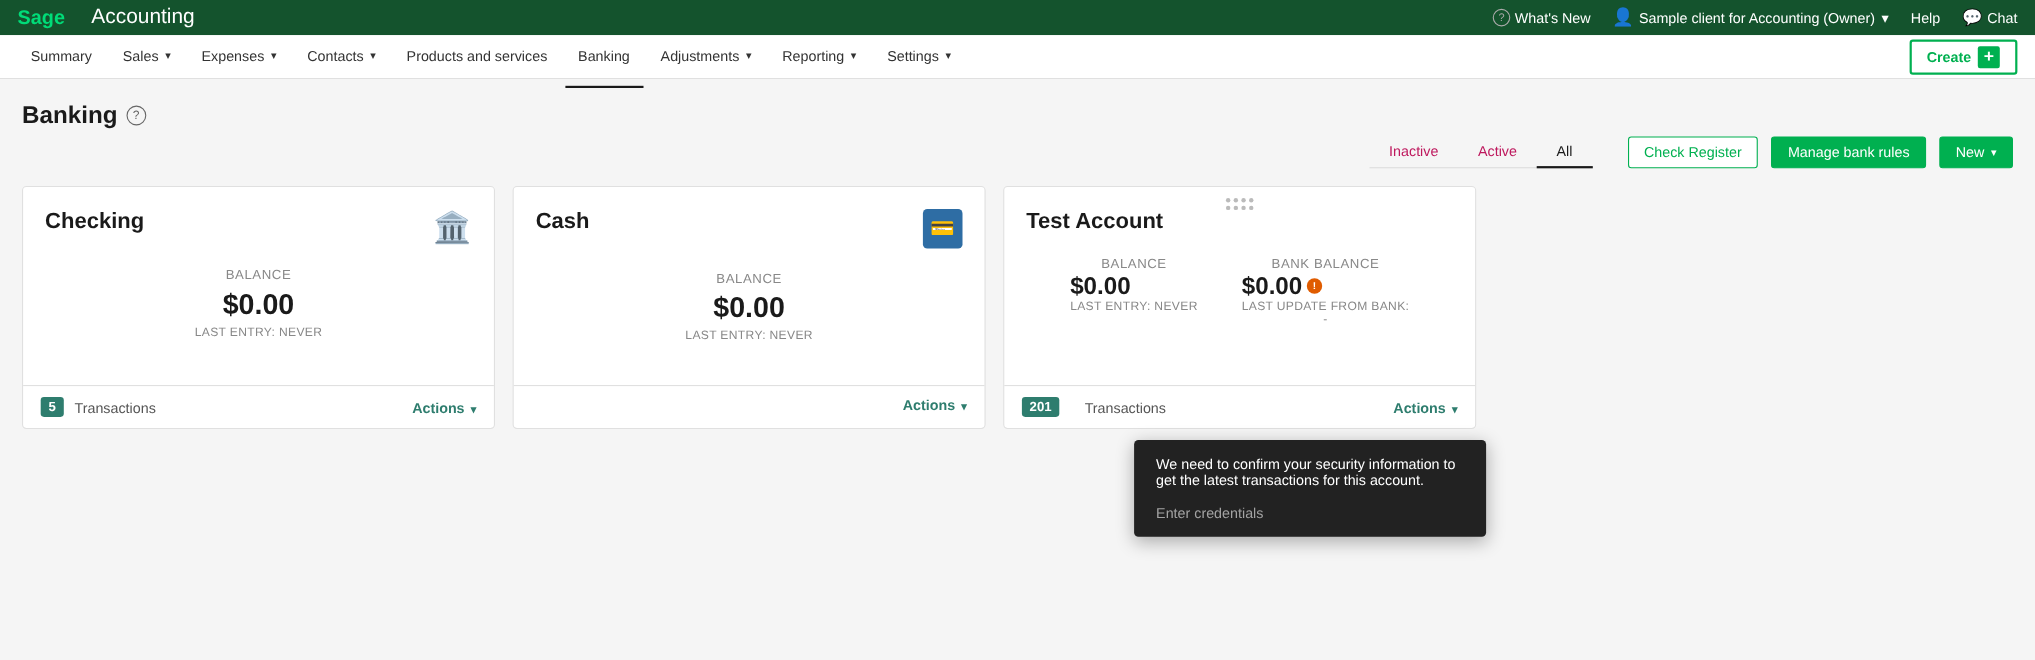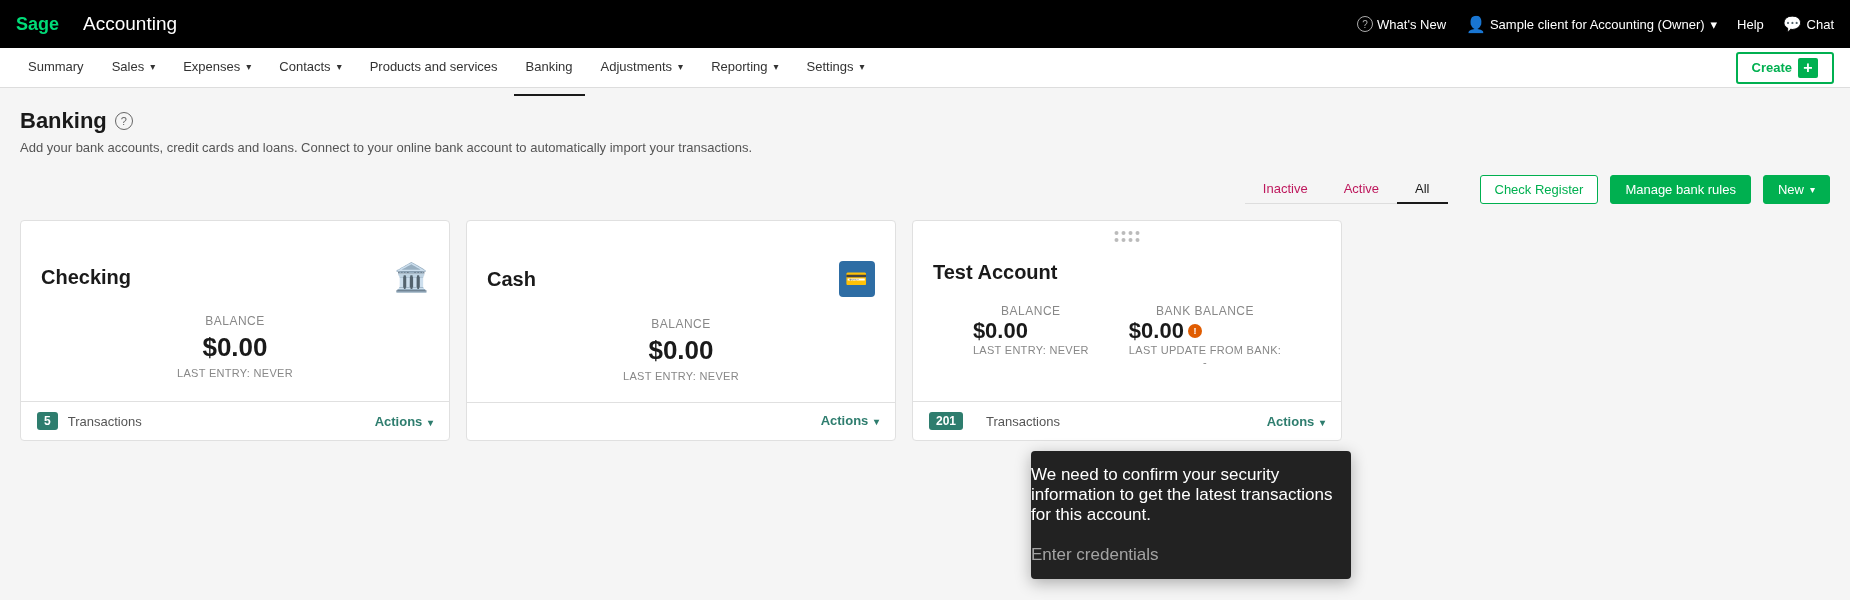--- a/index.html
+++ b/index.html
@@ -1,23 +1,23 @@
 <!DOCTYPE html>
 <html><head>
   <meta charset="utf-8">
   <style>
     * { box-sizing: border-box; margin: 0; padding: 0; }
     body { font-family: -apple-system, BlinkMacSystemFont, 'Segoe UI', sans-serif; background: #f5f5f5; font-size: 14px; }
 
     
     .top-nav {
-      background: #000000;
-      display: flex;
-      align-items: center;
-      height: 48px;
+      background: #14532d;
+      display: flex;
+      align-items: center;
+      height: 32px;
       padding: 0 16px;
       gap: 16px;
     }
     .sage-logo {
       color: #00dc78;
       font-weight: bold;
       font-size: 18px;
       margin-right: 8px;
     }
     .top-nav-title {
@@ -212,22 +212,21 @@
       position: relative;
       overflow: visible;
     }
     .card-body {
       padding: 20px 20px 20px 20px;
       min-height: 180px;
     }
     .card-header-row {
       display: flex;
       justify-content: space-between;
-      align-items: center;
-      margin-top: 20px;
+      align-items: flex-start;
     }
     .card-account-name {
       font-size: 20px;
       font-weight: 700;
       color: #1a1a1a;
     }
     .bank-icon {
       color: #2e7d6e;
       font-size: 28px;
     }
@@ -329,22 +328,22 @@
 
     
     .tooltip-popup {
       position: absolute;
       top: 230px;
       right: -10px;
       width: 320px;
       background: #222;
       color: #fff;
       border-radius: 4px;
-      padding: 14px 0;
-      font-size: 17px;
+      padding: 14px 20px;
+      font-size: 13px;
       z-index: 100;
       box-shadow: 0 4px 16px rgba(0,0,0,0.3);
     }
     .tooltip-popup a {
       color: #a3a3a3;
       cursor: pointer;
       text-align: right;
     }
 
     
@@ -436,21 +435,20 @@
     </button>
   </div>
 </nav>
 
 <div class="main-content">
 
   <div class="page-header">
     <h1 class="page-title">Banking</h1>
     <div class="help-icon">?</div>
   </div>
-  <p class="page-subtitle">Add your bank accounts, credit cards and loans. Connect to your online bank account to automatically import your transactions.</p>
 
   <div class="tabs-and-buttons">
     <div class="tab-group">
       <div class="tab-item">
         <span>Inactive</span>
       </div>
       <div class="tab-item">
         <span>Active</span>
       </div>
       <div class="tab-item active">

